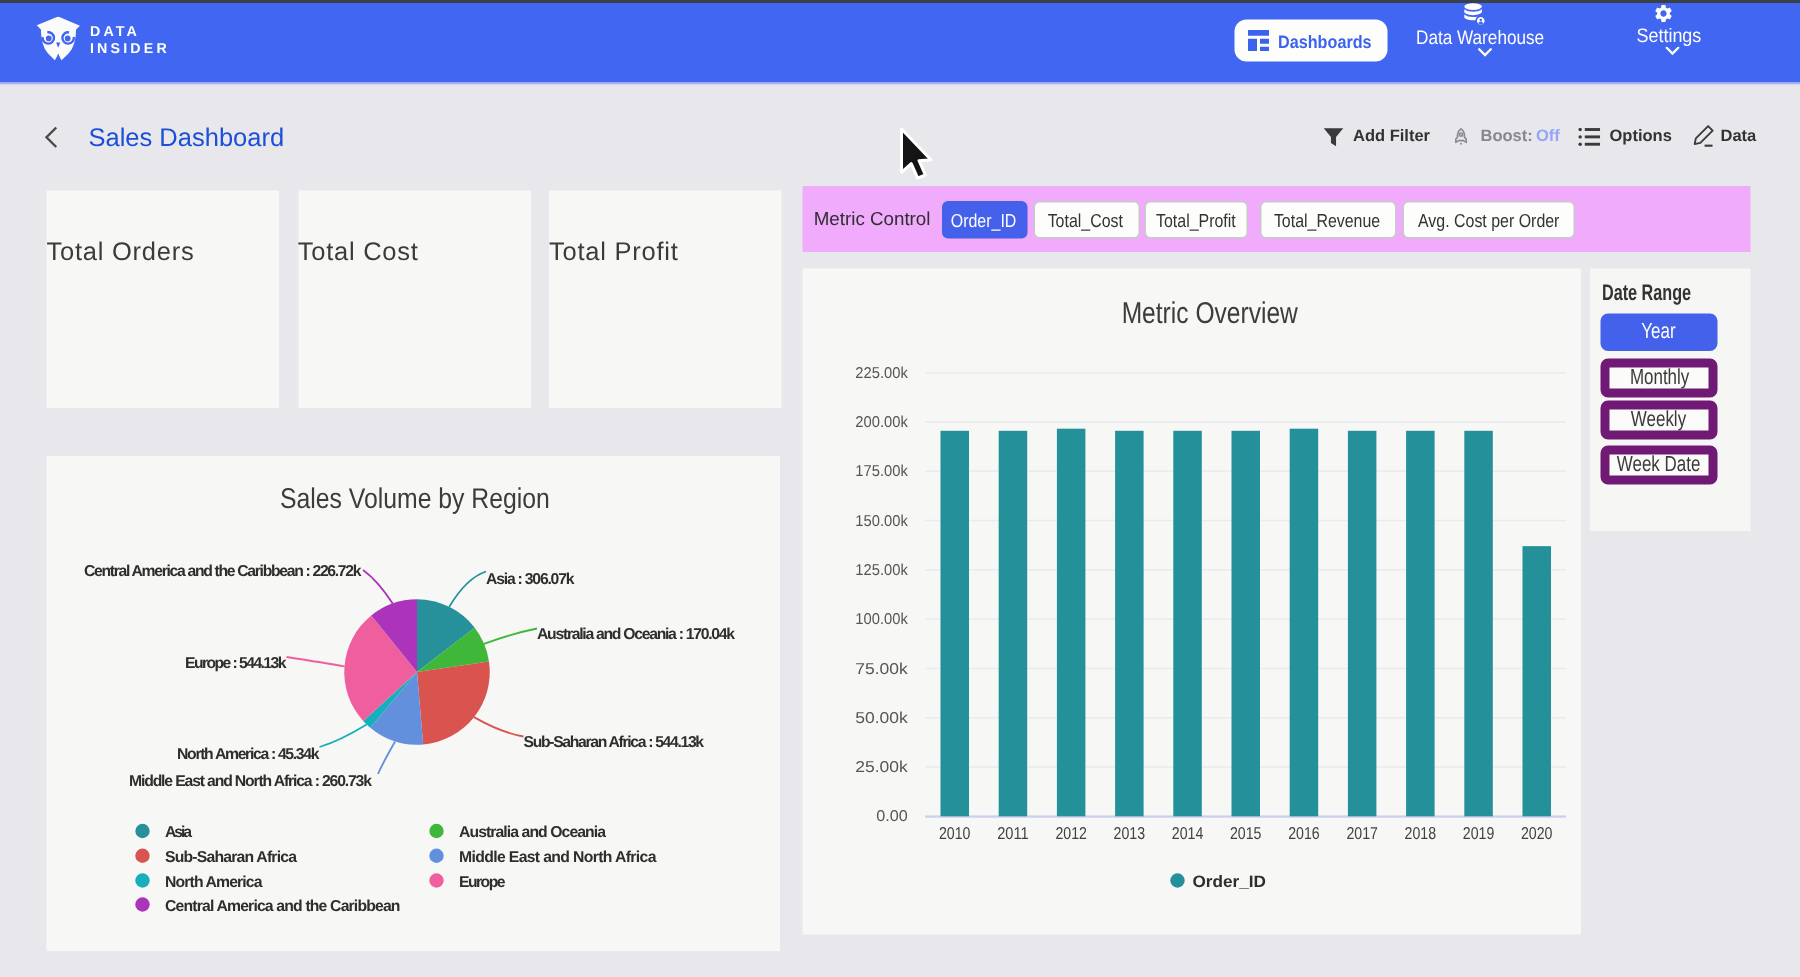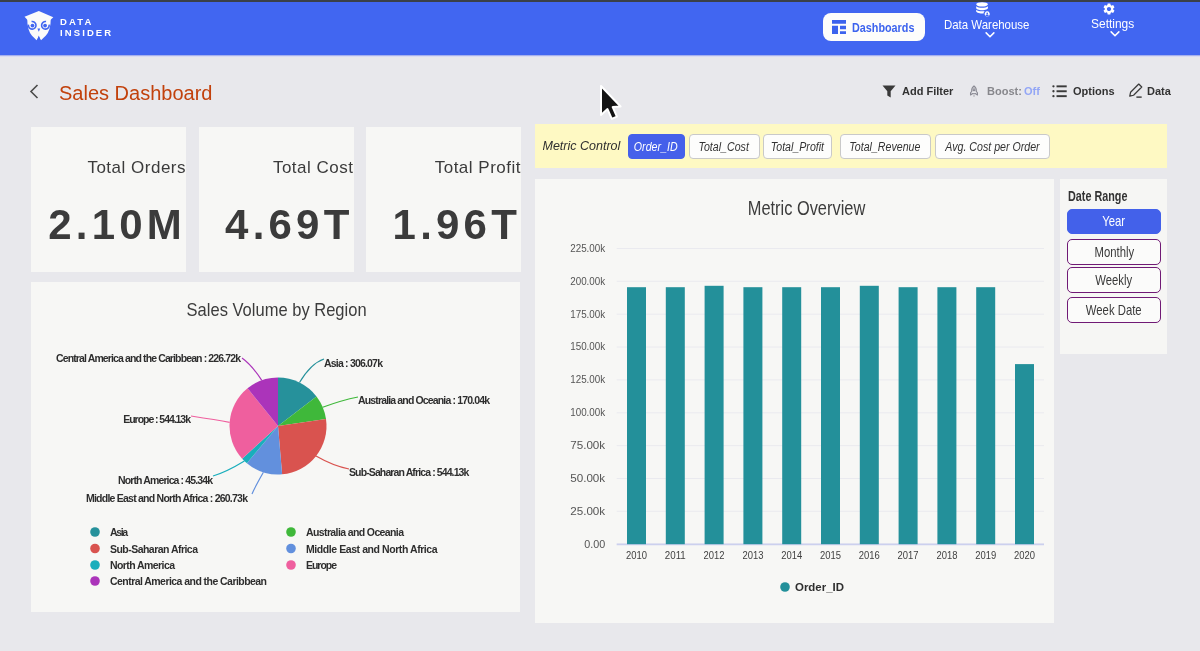--- a/index.html
+++ b/index.html
@@ -7,37 +7,37 @@
 body { font-family:"Liberation Sans", sans-serif; background:#e8e8ec; position:relative; }
 .abs { position:absolute; }
 #topstrip { left:0; top:0; width:1200px; height:2px; background:#3a4048; }
 #topbar { left:0; top:2px; width:1200px; height:53px; background:#4166f1; }
 #logo { left:24px; top:11px; }
 .logotxt { position:absolute; left:60px; color:#fff; font-size:9.5px; font-weight:bold; letter-spacing:2.1px; }
 #dashbtn { left:823px; top:13px; width:102px; height:28px; background:#fdfdfb; border-radius:8px; }
 .sx { display:inline-block; white-space:nowrap; }
 .navitem { position:absolute; top:2px; height:53px; display:flex; align-items:center; color:#fff; font-size:13px;flex-direction:column; }
 
-#pagetitle { left:59px; top:81.5px; font-size:20px; color:#c2410c; }
+#pagetitle { left:59px; top:81.5px; font-size:17px; color:#1d4ed8; }
 .hicon { position:absolute; top:84px; display:flex; align-items:center; font-size:11px; color:#323232; font-weight:bold; height:13px; white-space:nowrap;}
 
 .card { position:absolute; background:#f7f7f5; }
-.kpi { width:155px; height:145px; top:127px; text-align:right; }
+.kpi { width:155px; height:145px; top:127px; text-align:left; }
 .kpi .t { position:absolute; top:31px; width:100%; font-size:17px; letter-spacing:0.5px; color:#3b3b3b; }
 .kpi .v { position:absolute; top:74px; width:100%; font-size:42px; font-weight:bold; color:#3b3b3b; letter-spacing:4.2px; text-indent:6px;}
 
-#metricbar { left:535px; top:124px; width:632px; height:44px; background:#fef9c3;font-style:italic; }
+#metricbar { left:535px; top:124px; width:632px; height:44px; background:#f0abfc; }
 #metricbar .lbl { position:absolute; left:7.5px; top:15px; font-size:12.5px; color:#2f2f2f; }
 .chip { position:absolute; top:10px; height:25px; border-radius:4px; border:1px solid #c9c9c9; background:#fdfdfc; color:#333; font-size:12.5px; display:flex; align-items:center; justify-content:center; }
 .chip.on { background:#4560ea; border-color:#4560ea; color:#fff; }
 .chip .sx { transform:scaleX(0.85); }
 
 #datepanel { left:1060px; top:179px; width:107px; height:175px; background:#f6f6f4; }
 #datepanel h4 { position:absolute; left:8px; top:8px; font-size:15px; color:#333; font-weight:bold; transform:scaleX(0.72); transform-origin:left center; white-space:nowrap;}
-.dbtn { position:absolute; left:7px; width:94px; height:25.5px; border:1px solid #701a75; border-radius:5px; background:#fbfbfa; color:#3a3a3a; font-size:14.5px; display:flex; align-items:center; justify-content:center; }
+.dbtn { position:absolute; left:7px; width:78px; height:25.5px; border:6px solid #701a75; border-radius:5px; background:#fbfbfa; color:#3a3a3a; font-size:14.5px; display:flex; align-items:center; justify-content:center; }
 .dbtn.on { background:#4361ea; border-color:#4361ea; color:#fff; }
 .dbtn .sx { transform:scaleX(0.78); }
 </style>
 </head>
 <body>
 <div class="abs" id="topstrip"></div>
 <div class="abs" id="topbar"></div>
 <div class="abs" style="left:0;top:55px;width:1200px;height:1px;background:#a5b0ec;"></div>
 <div class="abs" style="left:0;top:56px;width:1200px;height:1px;background:#d9dbf3;"></div>
 
@@ -112,29 +112,26 @@
   </svg>
 <div class="hicon" style="left:1073px;">Options</div>
 <svg class="abs" style="left:1128px;top:83px;" width="15" height="15" viewBox="0 0 17 17">
     <path d="M12.2 1.2 L15.6 4.6 L6.3 13.9 L2 14.8 L2.9 10.5 Z" fill="none" stroke="#3a3a3a" stroke-width="1.4" stroke-linejoin="round"></path>
     <rect x="9.5" y="15.2" width="6" height="1.6" fill="#3a3a3a"></rect>
   </svg>
 <div class="hicon" style="left:1147px;">Data</div>
 
 <div class="card kpi" style="left:31px;">
     <div class="t">Total Orders</div>
-    <div class="v">2.10M</div>
   </div>
 <div class="card kpi" style="left:198.5px;">
     <div class="t">Total Cost</div>
-    <div class="v">4.69T</div>
   </div>
 <div class="card kpi" style="left:366px;">
     <div class="t">Total Profit</div>
-    <div class="v">1.96T</div>
   </div>
 
 <div class="abs" id="metricbar">
   <span class="lbl">Metric Control</span>
   <span class="chip on" style="left:92.5px;width:57px;">
       <span class="sx">Order_ID</span>
     </span>
   <span class="chip" style="left:153.5px;width:71px;">
       <span class="sx">Total_Cost</span>
     </span>
@@ -142,21 +139,21 @@
       <span class="sx">Total_Profit</span>
     </span>
   <span class="chip" style="left:304.5px;width:91px;">
       <span class="sx">Total_Revenue</span>
     </span>
   <span class="chip" style="left:399.5px;width:115px;">
       <span class="sx">Avg. Cost per Order</span>
     </span>
 </div>
 
-<div class="card" style="left:31px;top:282px;width:489px;height:330px;">
+<div class="card" style="left:31px;top:304px;width:489px;height:330px;">
 <svg width="489" height="330" viewBox="0 0 489 330" font-family="Liberation Sans, sans-serif">
   <text x="245.6" y="34.4" text-anchor="middle" font-size="19" fill="#3c3c3c" textLength="180" lengthAdjust="spacingAndGlyphs">Sales Volume by Region</text>
   <g fill="none" stroke-width="1.2">
     <path d="M268.5,100.5 C276,88 284,80 293,77" stroke="#26919b"></path>
     <path d="M291.7,125.2 C306,120 317,117 327,115" stroke="#3fb83a"></path>
     <path d="M285.0,174.1 C297,181 307,185 318,187" stroke="#d9534f"></path>
     <path d="M232.4,190.3 C228,198 224,205 221,212" stroke="#6290dd"></path>
     <path d="M213.4,179.0 C202,186 192,191 182,194" stroke="#19aebc"></path>
     <path d="M198.6,140.3 C186,138 173,136 160,134" stroke="#ef5f9e"></path>
     <path d="M230.8,98.3 C224,88 218,81 211,76" stroke="#ab34ba"></path>

